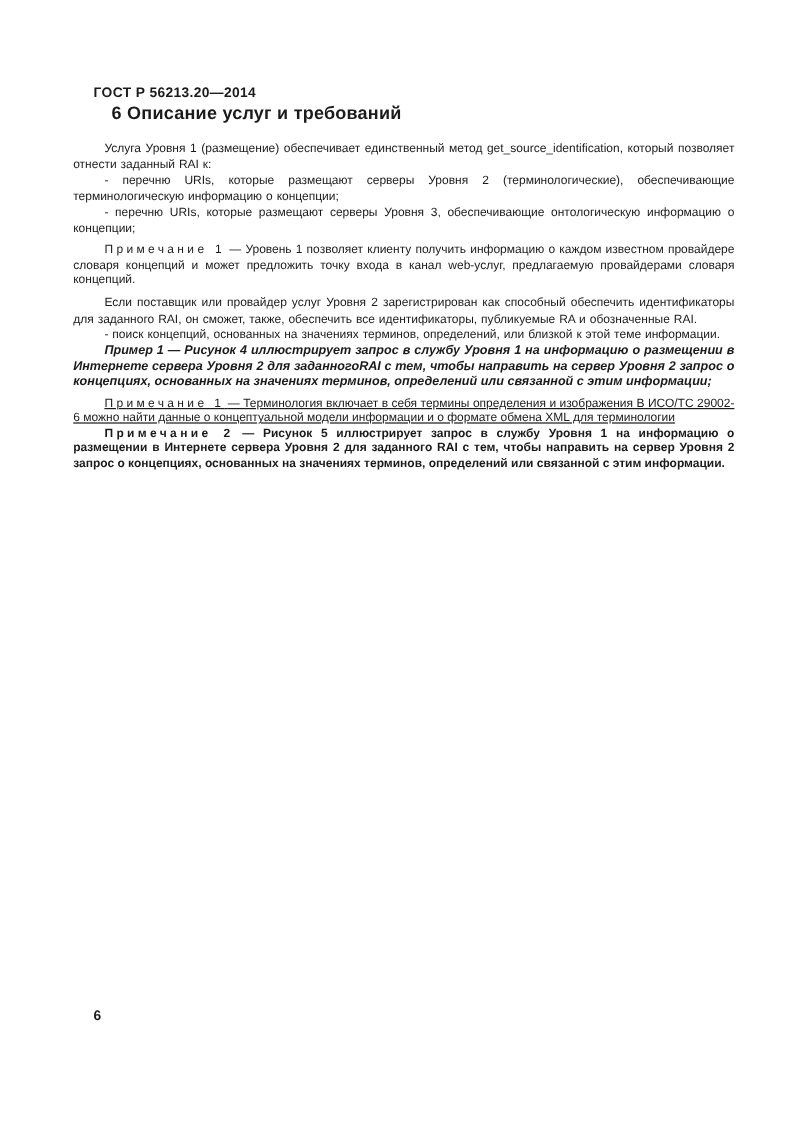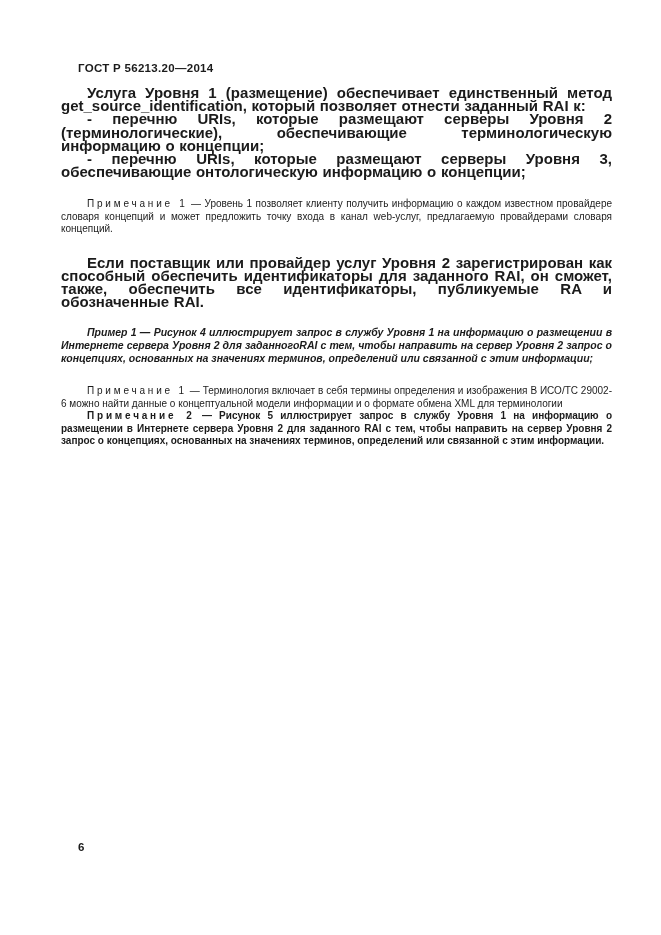--- a/index.html
+++ b/index.html
@@ -6,82 +6,83 @@
   html, body { margin: 0; padding: 0; }
   body {
     width: 661px; height: 935px;
     background: #ffffff;
     position: relative;
     font-family: "Liberation Sans", sans-serif;
     color: #1b1b1b;
     -webkit-font-smoothing: antialiased;
   }
   .running-header {
-    position: absolute; left: 78px; top: 62px;
+    position: absolute; left: 78px; top: 72px;
     font-size: 11.5px; font-weight: bold; letter-spacing: 0.3px;
     white-space: nowrap;
   }
   .content {
     position: absolute; left: 61px; top: 86px; width: 551px;
   }
   .h1 {
     font-size: 15px; font-weight: bold;
     margin: 0 0 15px 32px; letter-spacing: 0.2px;
   }
   .h3 {
     font-size: 11.5px; font-weight: bold;
     margin: 13px 0 13px 26px;
   }
   .h3.first { margin-top: 0; }
   p.body {
-    font-size: 15px; line-height: 13.2px;
+    font-size: 10px; line-height: 13.2px;
     margin: 0; text-align: justify; text-indent: 26px;
     word-spacing: 0.5px;
-    font-weight: bold;
   }
   p.note {
     font-size: 10px; line-height: 12.4px;
-    margin: 20px 0; text-align: justify; text-indent: 26px;
+    margin: 6px 0; text-align: justify; text-indent: 26px;
   }
-  p.note.no-gap-bottom { margin-bottom: 0; }
+  p.note.no-gap-bottom { margin-bottom: 0; text-decoration: underline; }
   p.note.no-gap-top { margin-top: 0; font-weight: bold; }
   .note-label { letter-spacing: 2.8px; }
   p.example {
     font-size: 10.5px; line-height: 13px;
     font-weight: bold; font-style: italic;
-    margin: 18px 0; text-align: justify; text-indent: 26px;
+    margin: 0 0; text-align: justify; text-indent: 26px;
   }
   .page-number {
     position: absolute; left: 78px; top: 841px;
     font-size: 11.5px; font-weight: bold;
   }
 </style>
 </head>
 <body>
 
 <div class="running-header">ГОСТ Р 56213.20—2014</div>
 
 <div class="content">
 
+  <div class="h1">6 Описание услуг и требований</div>
 
 
   <p class="body">Услуга Уровня 1 (размещение) обеспечивает единственный метод get_source_identification, который позволяет отнести заданный RAI к:</p>
 
   <p class="body">- перечню URIs, которые размещают серверы Уровня 2 (терминологические), обеспечивающие терминологическую информацию о концепции;</p>
 
   <p class="body">- перечню URIs, которые размещают серверы Уровня 3, обеспечивающие онтологическую информацию о концепции;</p>
 
   <p class="note"><span class="note-label">Примечание 1</span> <span>— Уровень 1 позволяет клиенту получить информацию о каждом известном провайдере словаря концепций и может предложить точку входа в канал web-услуг, предлагаемую провайдерами словаря концепций.</span></p>
 
   <p class="body">Если поставщик или провайдер услуг Уровня 2 зарегистрирован как способный обеспечить идентификаторы для заданного RAI, он сможет, также, обеспечить все идентификаторы, публикуемые RA и обозначенные RAI.</p>
 
 
 
 
 
+  <p class="body">- поиск концепций, основанных на значениях терминов, определений, или близкой к этой теме информации.</p>
 
   <p class="example">Пример 1 — Рисунок 4 иллюстрирует запрос в службу Уровня 1 на информацию о размещении в Интернете сервера Уровня 2 для заданногоRAI с тем, чтобы направить на сервер Уровня 2 запрос о концепциях, основанных на значениях терминов, определений или связанной с этим информации;</p>
 
 
   <p class="note no-gap-bottom"><span class="note-label">Примечание 1</span> <span>— Терминология включает в себя термины определения и изображения В ИСО/ТС 29002-6 можно найти данные о концептуальной модели информации и о формате обмена XML для терминологии</span></p>
 
   <p class="note no-gap-top"><span class="note-label">Примечание 2</span> <span>— Рисунок 5 иллюстрирует запрос в службу Уровня 1 на информацию о размещении в Интернете сервера Уровня 2 для заданного RAI с тем, чтобы направить на сервер Уровня 2 запрос о концепциях, основанных на значениях терминов, определений или связанной с этим информации.</span></p>
 
 </div>
 

